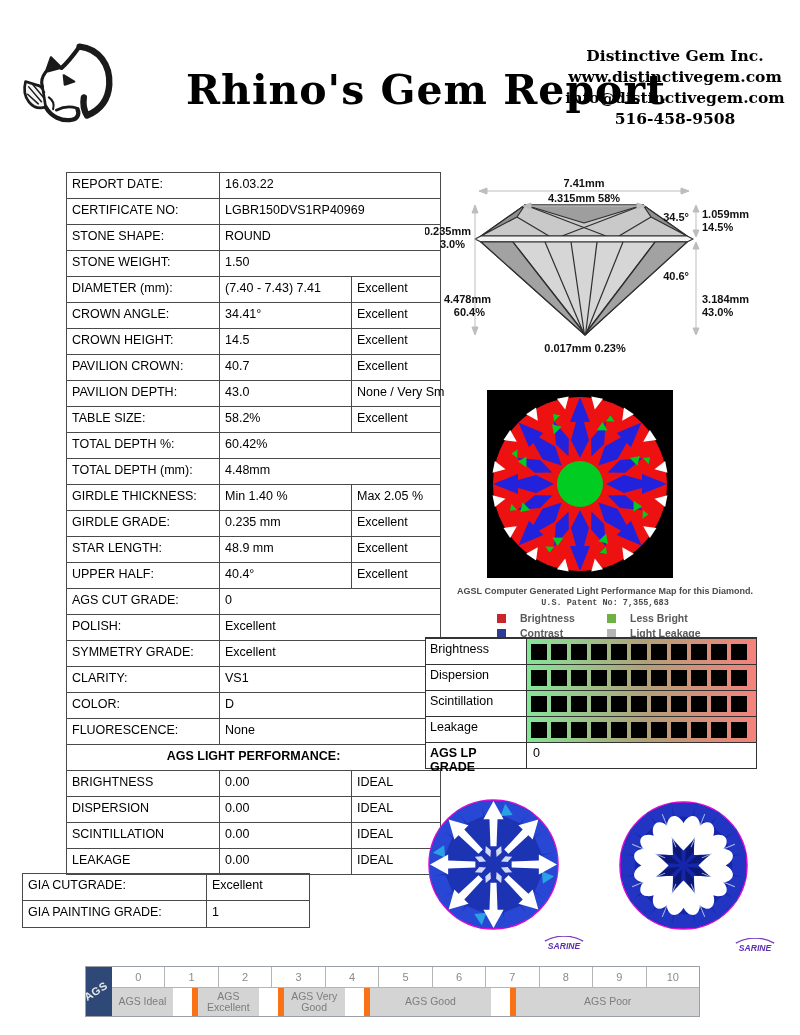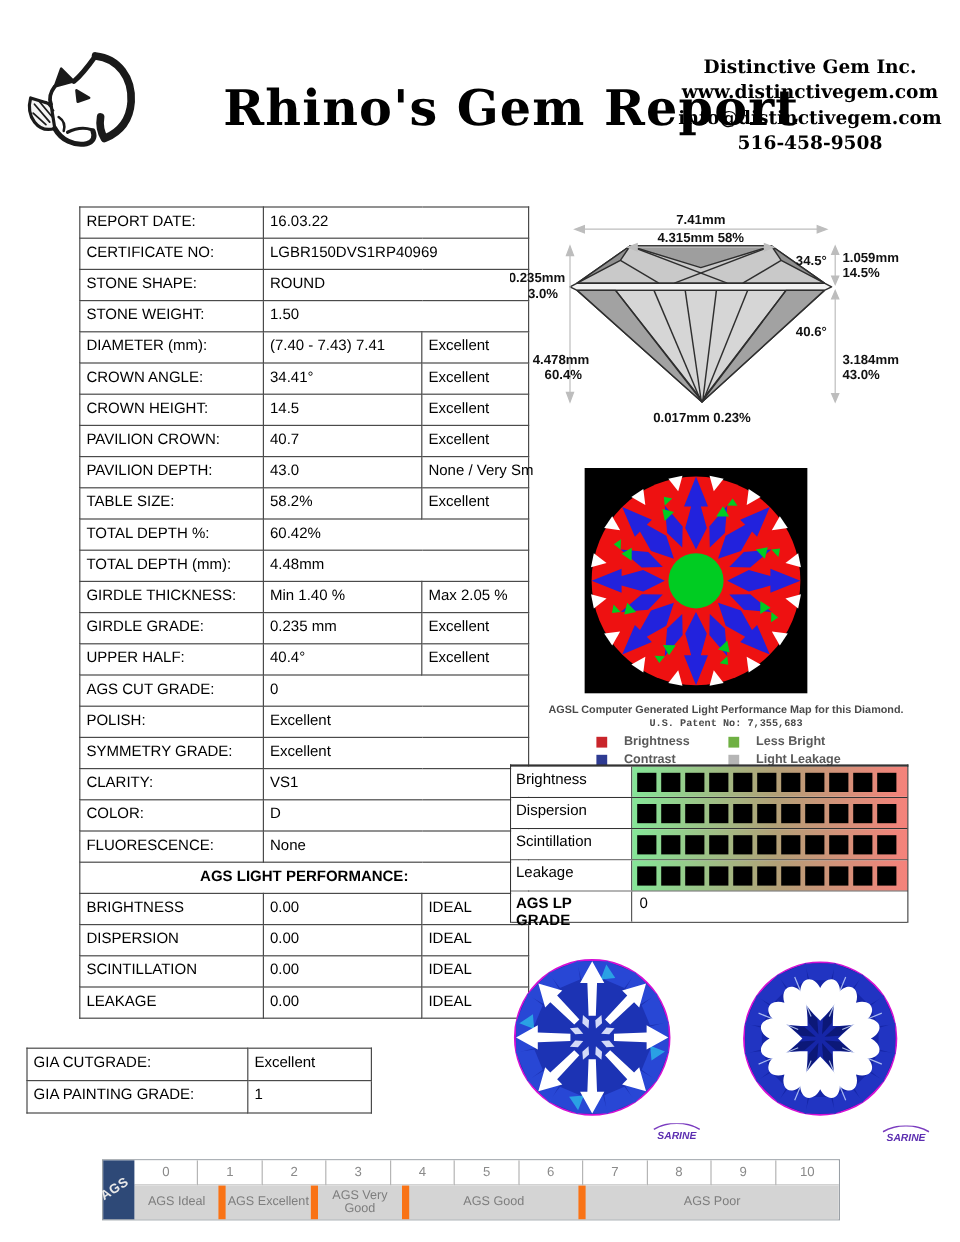--- a/index.html
+++ b/index.html
@@ -37,21 +37,21 @@
 
   
   .scale{display:flex;border:1px solid #9aa0a6;box-sizing:border-box;background:#fff;}
   .scale-ags{width:26px;background:#2e4977;position:relative;flex:0 0 auto;}
   .scale-ags .rot{position:absolute;left:-3px;top:18px;color:#e8e8e8;font-size:11px;font-weight:bold;
                   transform:rotate(-33deg);letter-spacing:.5px;}
   .scale-body{flex:1;display:flex;flex-direction:column;}
   .scale-nums{display:flex;height:21px;}
   .scale-nums .num{flex:1;border-left:1px solid #b5b5b5;border-bottom:1px solid #b5b5b5;
                    font-size:11px;color:#8a8a8a;text-align:center;line-height:21px;background:#fff;}
-  .scale-grades{display:flex;height:28px;background:#fff;}
+  .scale-grades{display:flex;height:28px;background:#fff;gap:19px;}
   .scale-grades .grade{background:#d4d4d4;border-left:6px solid #f97316;color:#7d7d7d;font-size:10.5px;
                        display:flex;align-items:center;justify-content:center;text-align:center;line-height:1.05;}
   .scale-grades .grade:first-child,.scale-nums .num:first-child{border-left:none;}
 
   svg text{font-family:"Liberation Sans",sans-serif;}
   .sarine{font-style:italic;font-weight:bold;}
 </style>
 </head>
 <body>
 
@@ -145,20 +145,25 @@
           <td colspan="2">4.48mm</td>
         </tr>
     <tr>
           <td>GIRDLE THICKNESS:</td>
           <td>Min 1.40 %</td>
           <td>Max 2.05 %</td>
         </tr>
     <tr>
           <td>GIRDLE GRADE:</td>
           <td>0.235 mm</td>
+          <td>Excellent</td>
+        </tr>
+    <tr>
+          <td>STAR LENGTH:</td>
+          <td>48.9 mm</td>
           <td>Excellent</td>
         </tr>
     <tr>
           <td>UPPER HALF:</td>
           <td>40.4°</td>
           <td>Excellent</td>
         </tr>
     <tr>
           <td>AGS CUT GRADE:</td>
           <td colspan="2">0</td>

